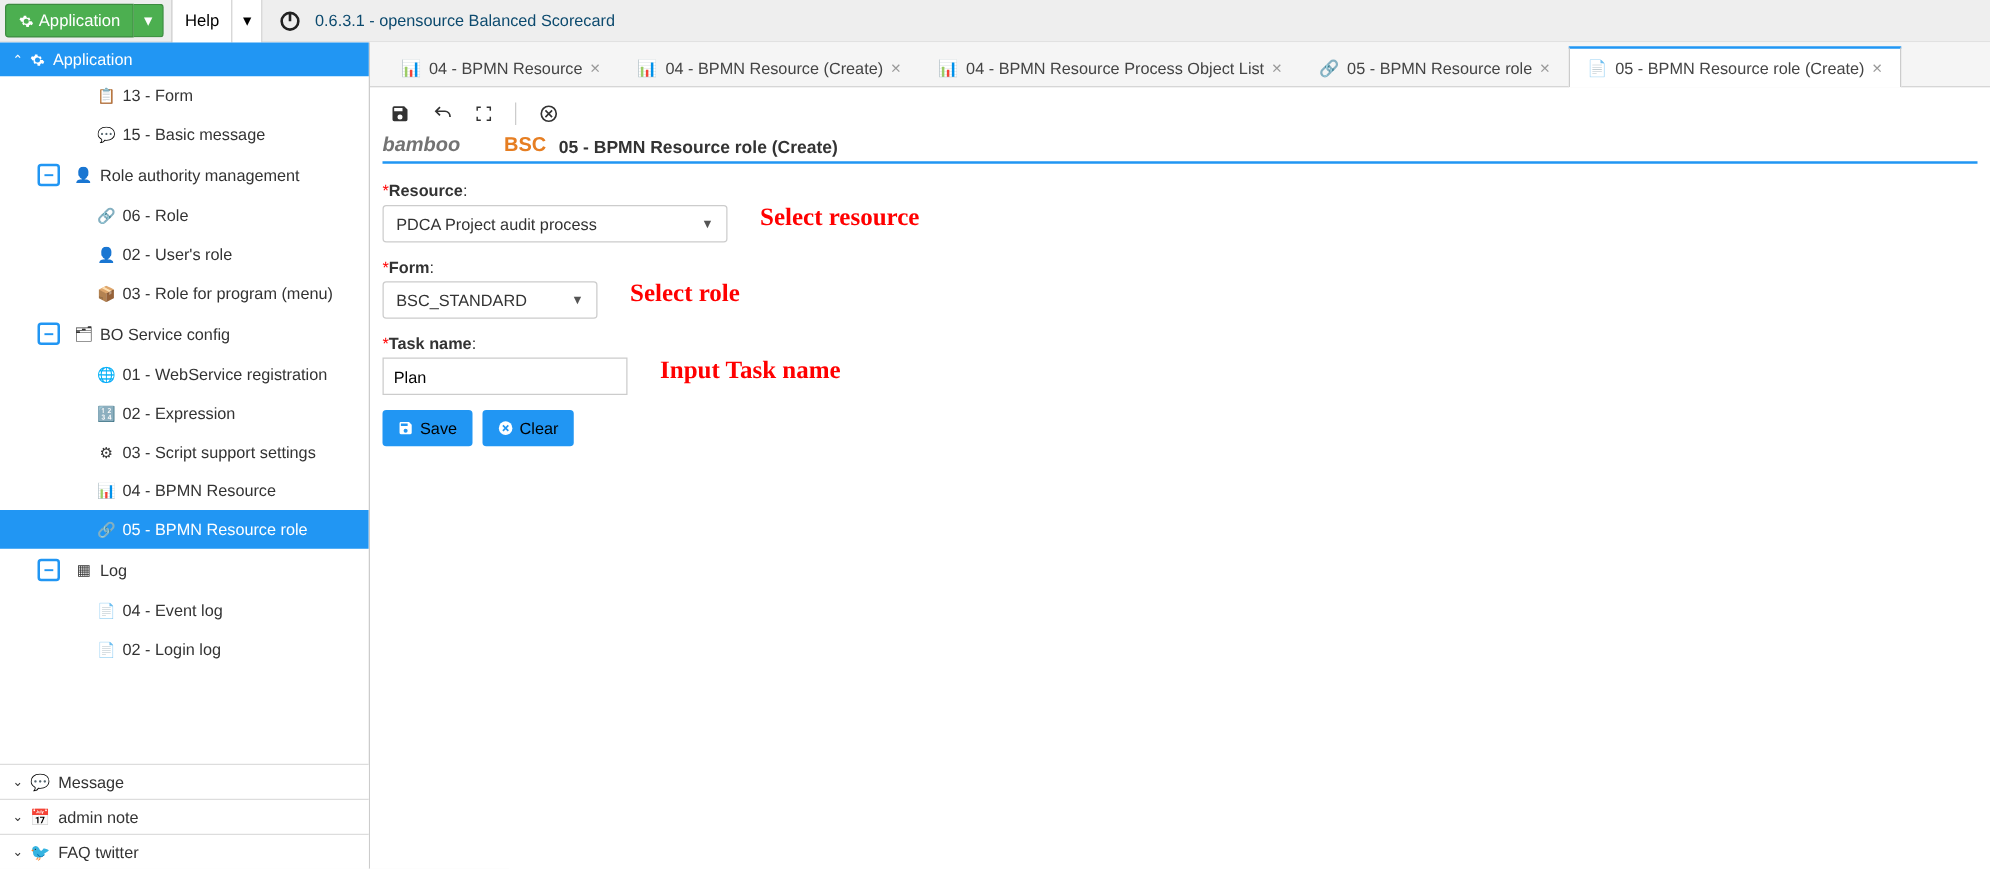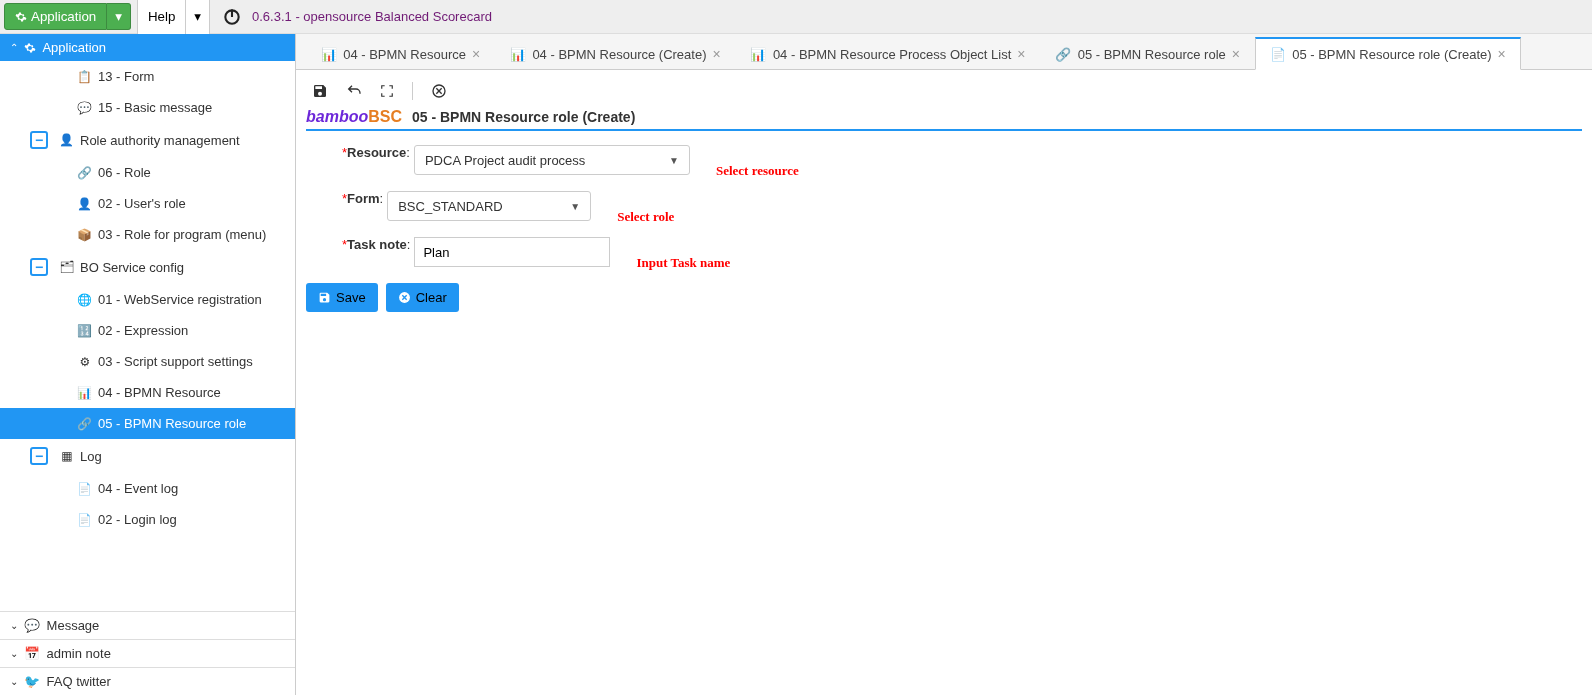--- a/index.html
+++ b/index.html
@@ -5,21 +5,21 @@
 * { box-sizing: border-box; margin: 0; padding: 0; }
 body { font-family: Arial, Helvetica, sans-serif; font-size: 13px; color: #333; background: #f5f5f5; width: 1592px; height: 695px; overflow: hidden; }
 
 .topbar { display: flex; align-items: center; height: 34px; background: #eee; border-bottom: 1px solid #ddd; padding: 4px 4px; gap: 6px; }
 .btn-group { display: flex; }
 .btn-app { background: #4CAF50; color: white; border: 1px solid #3d8b40; padding: 5px 10px; display: flex; align-items: center; gap: 4px; border-radius: 3px 0 0 3px; }
 .btn-app-caret { background: #4CAF50; color: white; border: 1px solid #3d8b40; border-left: none; padding: 5px 8px; border-radius: 0 3px 3px 0; }
 .btn-help { background: white; border: 1px solid #ccc; padding: 17px 10px; border-radius: 3px 0 0 3px; }
 .btn-help-caret { background: white; border: 1px solid #ccc; border-left: none; padding: 5px 8px; border-radius: 0 3px 3px 0; }
 .power-icon { font-size: 20px; margin-left: 6px; }
-.version-text { color: #701a75; margin-left: 4px; font-size: 13px; }
+.version-text { color: #0c4a6e; margin-left: 4px; font-size: 13px; }
 
 .main-wrap { display: flex; height: calc(695px - 34px); }
 
 .sidebar { width: 296px; background: white; border-right: 1px solid #ccc; display: flex; flex-direction: column; position: relative; }
 .panel-header { background: #2196F3; color: white; padding: 6px 10px; display: flex; align-items: center; gap: 6px; font-size: 13px; }
 .panel-header.closed { background: white; color: #333; border-top: 1px solid #ddd; }
 .panel-header .chev { font-size: 10px; }
 
 .tree-scroll { overflow-y: auto; flex: 1; position: relative; }
 .tree-scroll::-webkit-scrollbar { width: 16px; }
@@ -42,34 +42,34 @@
 .tab .close-x { color: #999; font-size: 14px; }
 .tab .tab-icon { font-size: 13px; }
 
 .content-area { flex: 1; background: white; padding: 12px 10px; overflow: auto; }
 .toolbar { display: flex; align-items: center; gap: 18px; margin-bottom: 8px; padding-left: 6px;}
 .toolbar .sep { width: 1px; height: 18px; background: #ccc; }
 .tb-icon { font-size: 15px; cursor: pointer; color: #333; }
 
 .page-header { display: flex; align-items: center; gap: 10px; border-bottom: 2px solid #2196F3; padding-bottom: 3px; margin-bottom: 14px; }
 .logo { font-weight: bold; font-style: italic; font-size: 16px; }
-.logo .b1 { color: #6d28d9; }
-.logo .b2 { color: #e67e22; font-style: normal; }
+.logo .b1 { color: #737373; }
+.logo .b2 { color: #e67e22; font-style: normal; margin-left: 35px; }
 .page-title { font-weight: bold; color: #333; font-size: 14px; }
 
 .form-row { margin-bottom: 12px; display: flex; align-items: flex-start; gap: 26px; }
-.form-col { display: flex; flex-direction: row; gap: 4px; margin-left: 36px; }
+.form-col { display: flex; flex-direction: column; gap: 4px; }
 .form-label { font-size: 13px; }
 .form-label .req { color: red; }
 .form-label b { font-weight: bold; }
 .dropdown { width: 276px; height: 30px; border: 1px solid #ccc; border-radius: 3px; display: flex; align-items: center; justify-content: space-between; padding: 0 10px; background: white; }
 .dropdown .caret { font-size: 10px; color: #555; }
-.dropdown.sm { width: 204px; }
+.dropdown.sm { width: 172px; }
 .text-input { width: 196px; height: 30px; border: 1px solid #ccc; border-radius: 0; padding: 0 8px; font-size: 13px; }
-.hint { color: red; font-weight: bold; font-size: 13px; font-family: Georgia, serif; margin-top: 18px; }
+.hint { color: red; font-weight: bold; font-size: 20px; font-family: Georgia, serif; margin-top: 18px; }
 
 .btn-row { display: flex; gap: 8px; margin-top: 6px;}
 .blue-btn { background: #2196F3; color: #000000; border: none; border-radius: 3px; padding: 7px 12px; display: flex; align-items: center; gap: 5px; font-size: 13px; cursor:pointer; }
 
 svg { display: block; }
 </style>
 </head>
 <body>
 
 <div class="topbar">
@@ -280,21 +280,21 @@
           <div class="dropdown sm">
             <span>BSC_STANDARD</span>
             <span class="caret">▼</span>
           </div>
         </div>
         <span class="hint">Select role</span>
       </div>
 
       <div class="form-row">
         <div class="form-col">
-          <span class="form-label"><span class="req">*</span><b>Task note</b>:</span>
+          <span class="form-label"><span class="req">*</span><b>Task name</b>:</span>
           <input class="text-input" value="Plan" style="">
         </div>
         <span class="hint">Input Task name</span>
       </div>
 
       <div class="btn-row">
         <button class="blue-btn">
           <span>
             <svg width="13" height="13" viewBox="0 0 24 24" fill="white">
                 <path d="M17 3H5a2 2 0 00-2 2v14a2 2 0 002 2h14a2 2 0 002-2V7l-4-4zm-5 16a3 3 0 110-6 3 3 0 010 6zm3-10H5V5h10v4z"></path>

